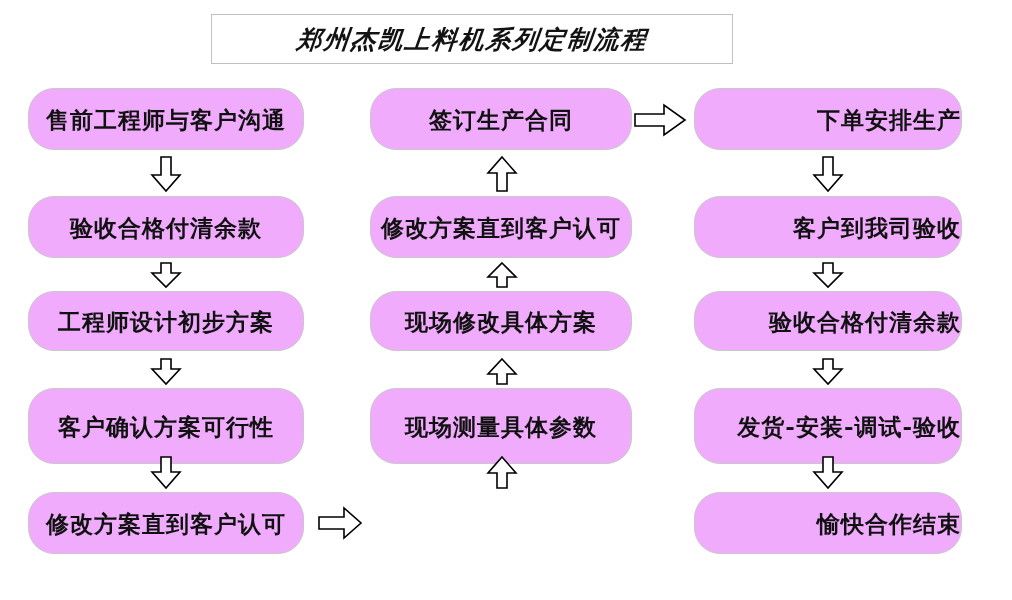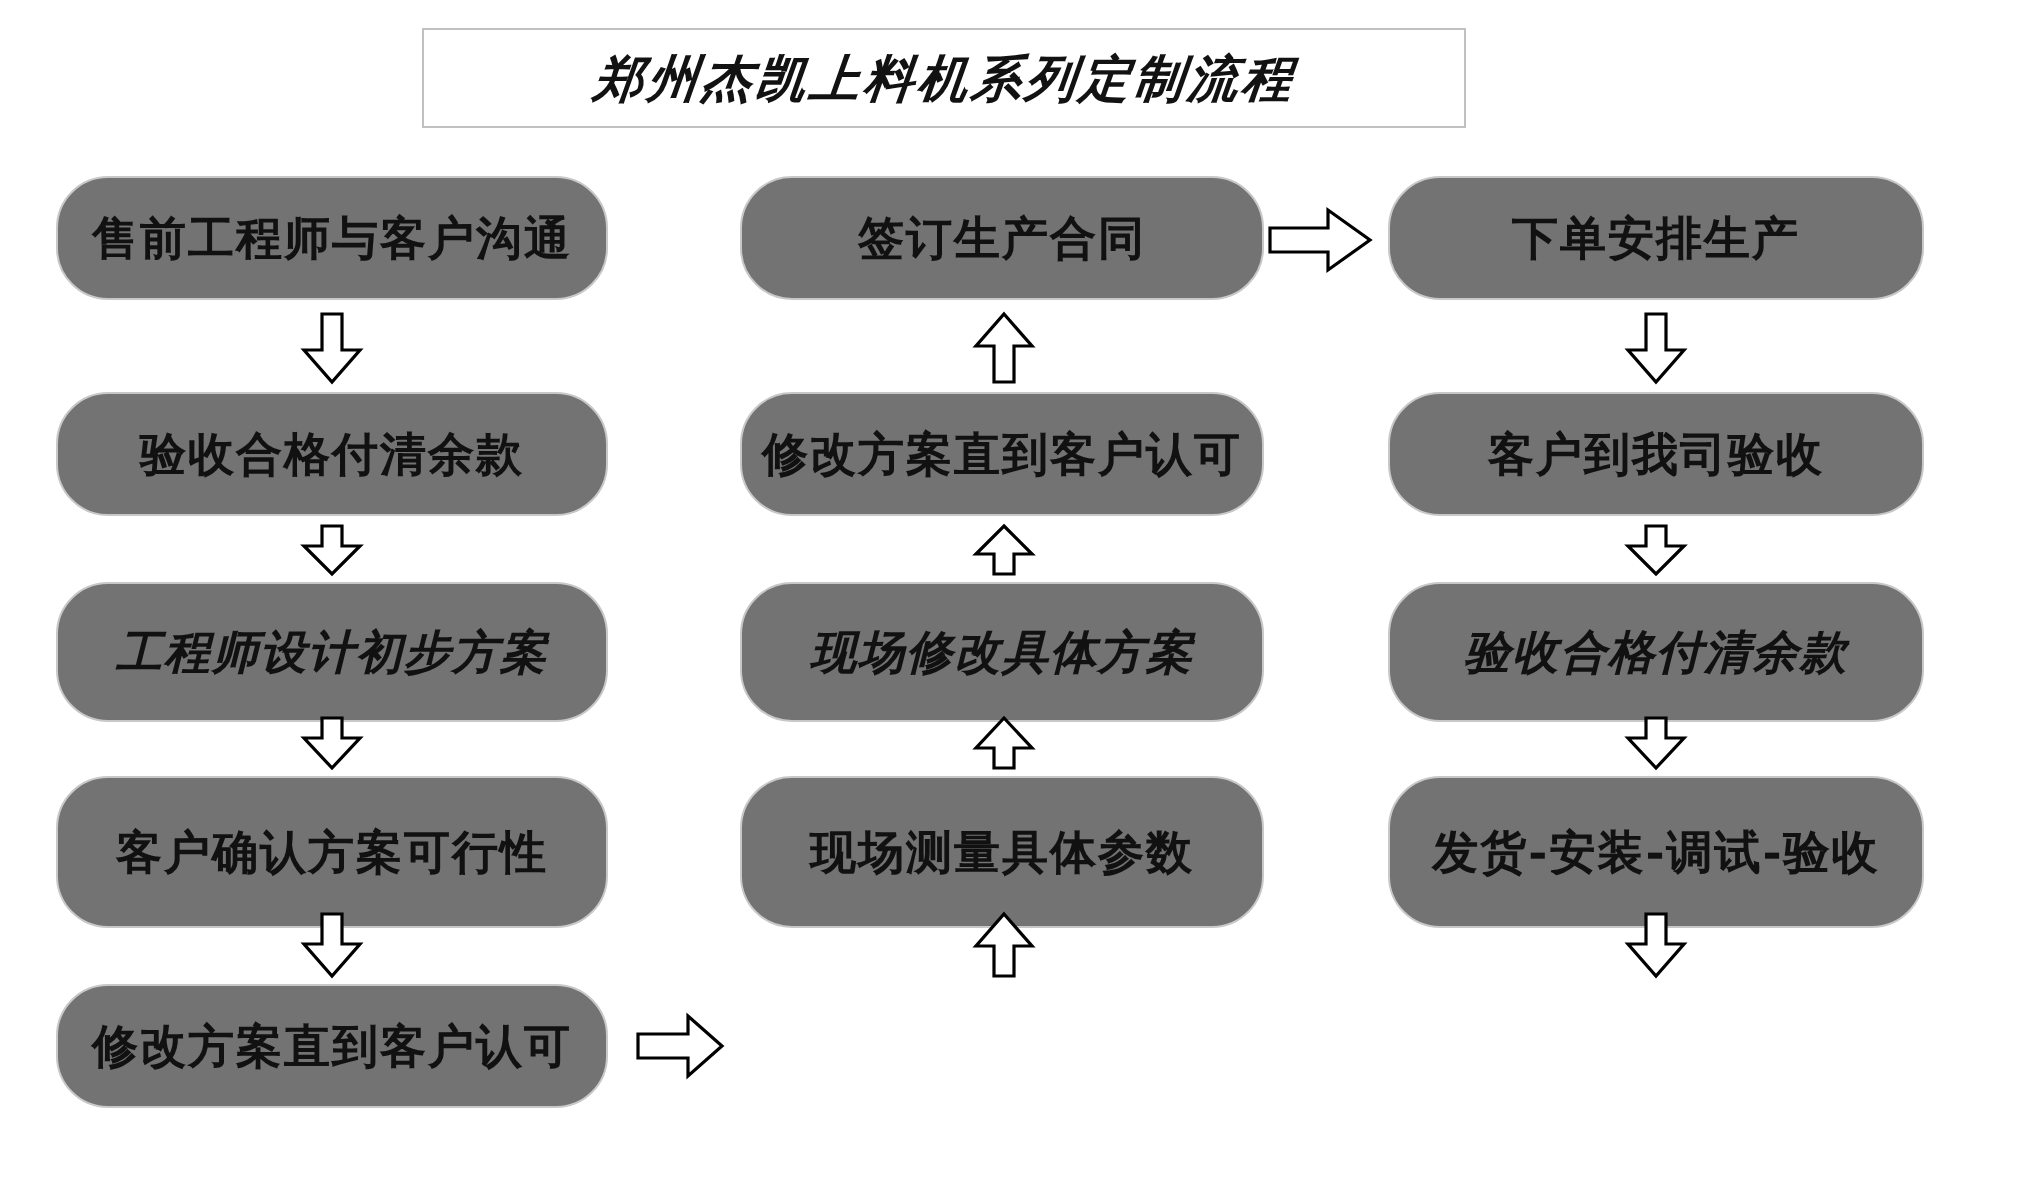--- a/index.html
+++ b/index.html
@@ -45,45 +45,45 @@
     color: #121212;
     white-space: nowrap;
     transform: skewX(-6deg);
   }
 
   
   .node {
     position: absolute;
     border: 1px solid #c8c8c8;
     border-radius: 26px;
-    background: #737373;
+    background: #f0abfc;
     box-sizing: border-box;
     display: flex;
     align-items: center;
     justify-content: center;
   }
   .node-label {
     font-family: "DejaVu Serif", "Liberation Serif", serif;
     font-size: 23px;
     font-weight: bold;
     color: #111111;
     letter-spacing: 1px;
     white-space: nowrap;
     line-height: 1;
   }
 
   
   .col-left  { left: 28px;  width: 276px; }
   .col-mid   { left: 370px; width: 262px; }
-  .col-right { left: 694px; width: 268px; }
+  .col-right { left: 694px; width: 268px; justify-content: flex-end; }
 
   
   .row1 { top: 88px;  height: 62px; }
   .row2 { top: 196px; height: 62px; }
-  .row3 { top: 291px; height: 70px; font-style: italic; }
+  .row3 { top: 291px; height: 60px; }
   .row4 { top: 388px; height: 76px; }
   .row5 { top: 492px; height: 62px; }
 
   
   .arrow {
     position: absolute;
   }
   .arrow svg {
     display: block;
     overflow: visible;
@@ -138,20 +138,23 @@
   </div>
   <div class="node col-right row2">
     <span class="node-label">客户到我司验收</span>
   </div>
   <div class="node col-right row4">
     <span class="node-label">发货-安装-调试-验收</span>
   </div>
   <div class="node col-right row3">
     <span class="node-label">验收合格付清余款</span>
   </div>
+  <div class="node col-right row5">
+    <span class="node-label">愉快合作结束</span>
+  </div>
 
   <div class="arrow" style="left:150px; top:156px;">
     <svg width="32" height="36" viewBox="0 0 32 36">
       <polygon class="arrow-shape" points="11,1 21,1 21,19 30,19 16,35 2,19 11,19"></polygon>
     </svg>
   </div>
   <div class="arrow" style="left:150px; top:262px;">
     <svg width="32" height="26" viewBox="0 0 32 26">
       <polygon class="arrow-shape" points="11,1 21,1 21,11 30,11 16,25 2,11 11,11"></polygon>
     </svg>

